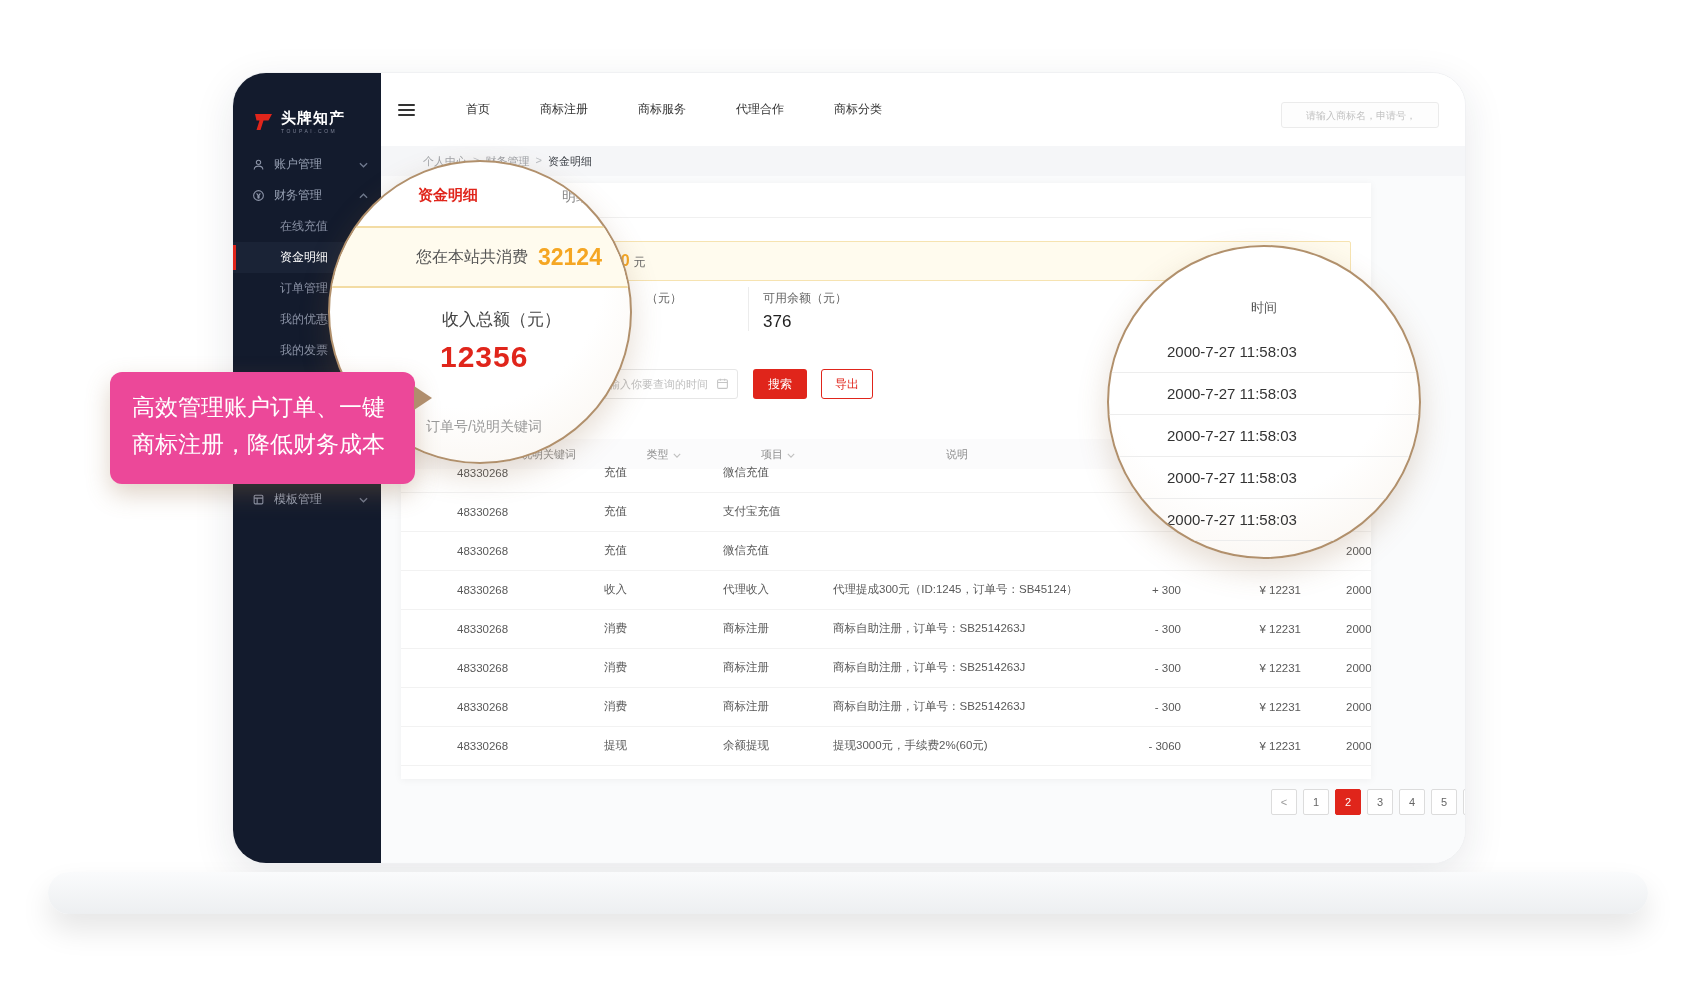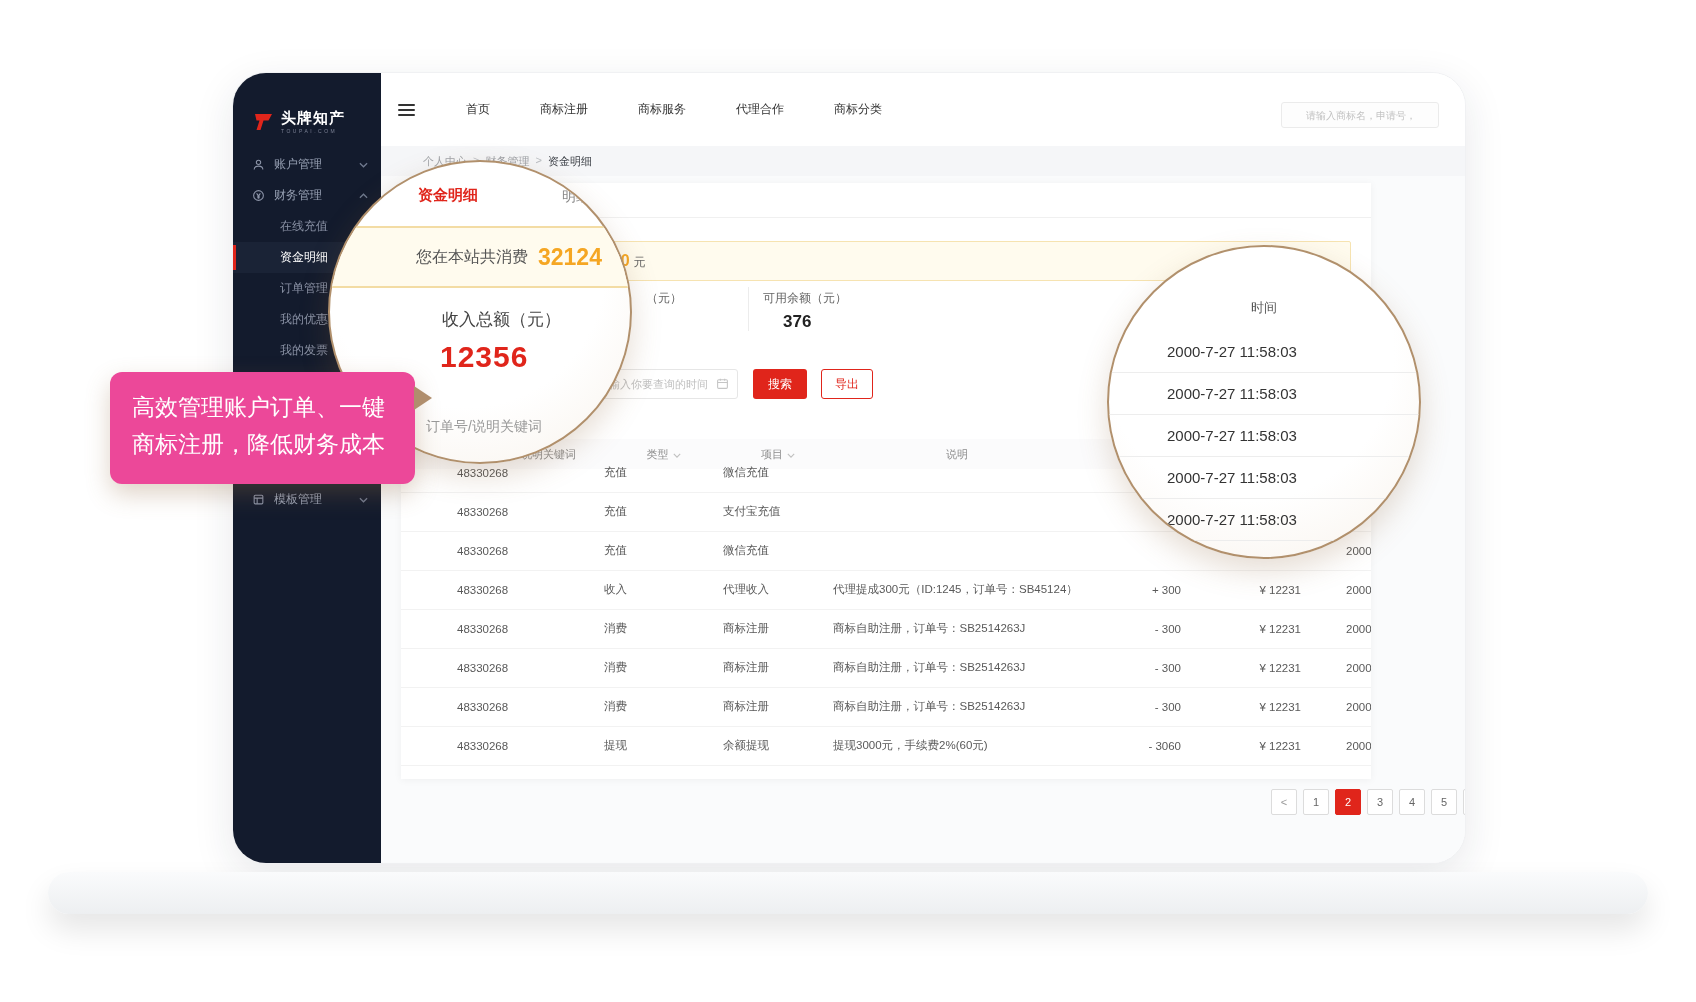--- a/index.html
+++ b/index.html
@@ -53,21 +53,21 @@
   .tab-active{position:absolute;left:22px;top:10px;font-size:13px;color:#e0251b;font-weight:bold;}
   .tab-underline{position:absolute;left:22px;top:32px;width:52px;height:2px;background:#e0251b;}
 
   .banner{position:absolute;left:20px;top:58px;width:928px;height:38px;background:#fffbee;
           border:1px solid #f6e3b1;border-radius:2px;}
   .banner-prefix{position:absolute;left:14px;top:0;line-height:38px;font-size:13px;color:#666;}
   .banner-amt{position:absolute;left:172px;top:0;line-height:38px;font-size:16px;font-weight:bold;color:#f5a623;}
   .banner-unit{font-size:12px;font-weight:normal;color:#666;margin-left:4px;}
 
   .stat-label{position:absolute;font-size:12px;color:#666;}
-  .stat-value{position:absolute;font-size:17px;font-weight:bold;color:#222;margin-left:20px;}
+  .stat-value{position:absolute;font-size:17px;font-weight:normal;color:#222;}
   .stat-value.red{color:#e0251b;}
   .stat-divider{position:absolute;left:347px;top:104px;width:1px;height:44px;background:#ececec;}
 
   .filter-input{position:absolute;left:197px;top:186px;width:140px;height:30px;border:1px solid #e6e6e6;
           border-radius:3px;box-sizing:border-box;font-size:11px;color:#555;padding:0 24px 0 10px;outline:none;background:#fff;}
   .filter-input::placeholder{color:#bfbfbf;}
   .cal-icon{position:absolute;left:315px;top:194px;color:#c5c5c5;display:flex;}
   .btn{position:absolute;top:186px;height:30px;border-radius:3px;font-size:12px;line-height:30px;
        text-align:center;cursor:pointer;box-sizing:border-box;}
   .btn-search{left:352px;width:54px;background:#e0251b;color:#fff;}

